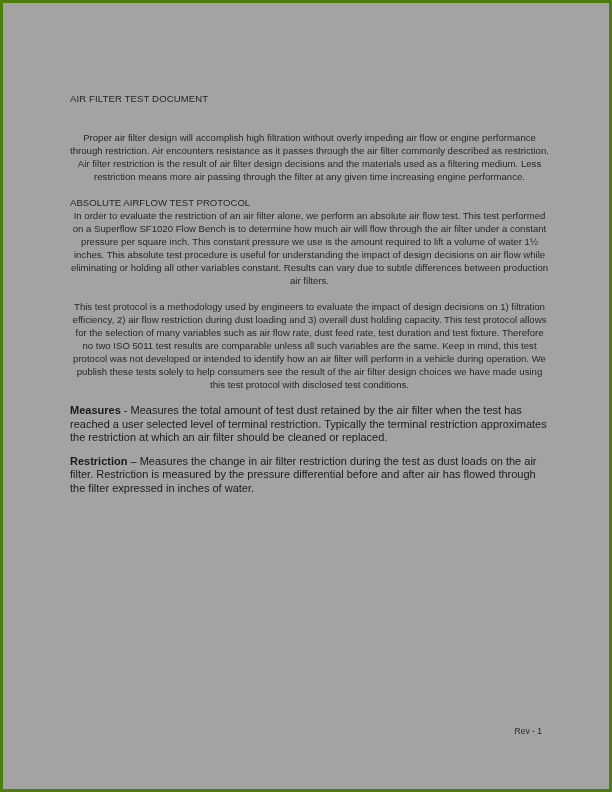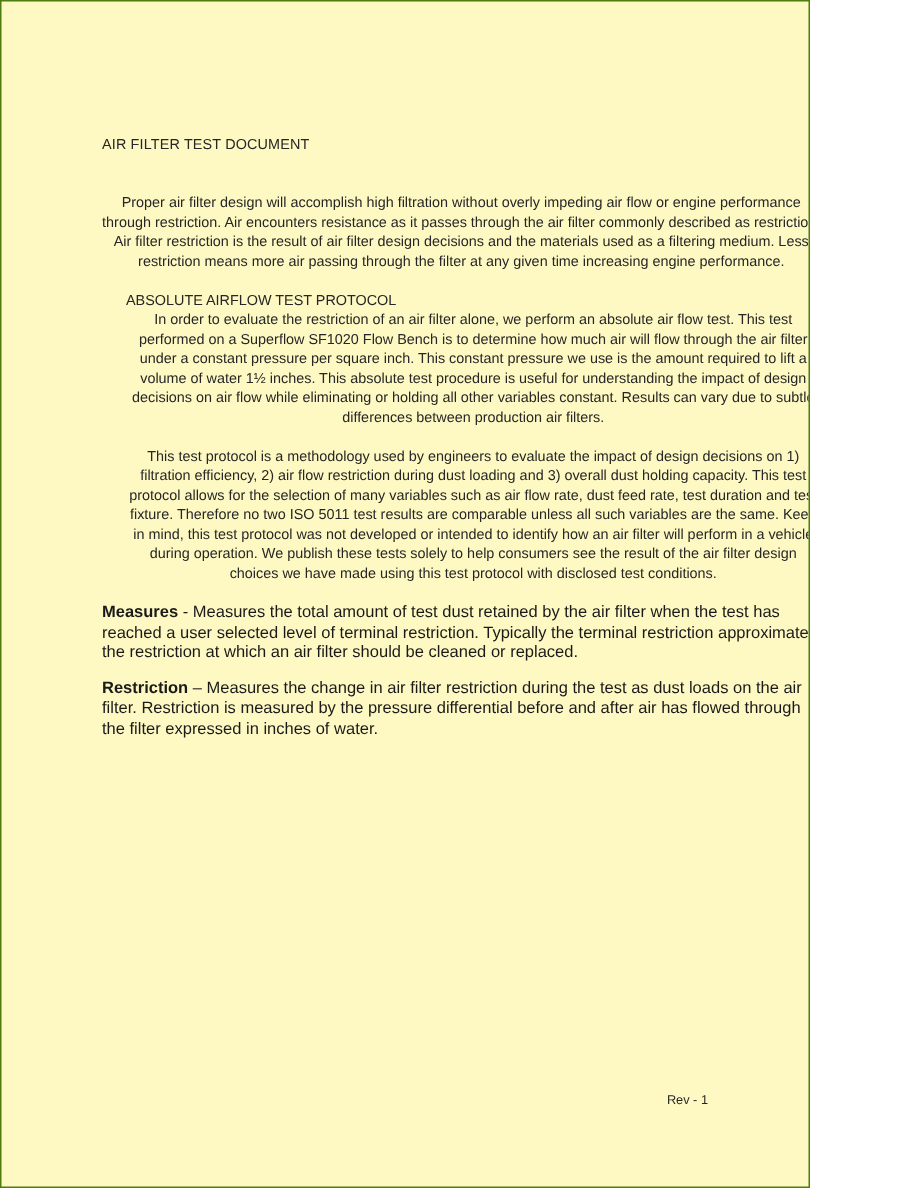--- a/index.html
+++ b/index.html
@@ -3,25 +3,25 @@
 <meta charset="utf-8">
 <style>
   html, body {
     margin: 0;
     padding: 0;
     background: #ffffff;
     font-family: "Liberation Sans", sans-serif;
   }
   .page {
     position: relative;
-    width: 540px;
+    width: 612px;
     height: 792px;
     box-sizing: border-box;
-    background: #fef9c3;
-    border: 1px solid #4d7c0f;
+    background: #a3a3a3;
+    border: 3px solid #4d7c0f;
     overflow: hidden;
   }
   .content {
     position: absolute;
     top: 89px;
     left: 67px;
     width: 479px;
     color: #262626;
     font-size: 9.6px;
     line-height: 13px;
@@ -30,21 +30,21 @@
     margin: 0 0 26px 0;
     font-size: 9.6px;
     font-weight: normal;
     letter-spacing: 0.1px;
   }
   .para {
     margin: 0 0 13px 0;
     text-align: center;
   }
   .section {
-    margin: 0 0 13px 16px;
+    margin: 0 0 13px 0;
   }
   .section-heading {
     margin: 13px 0 0 0;
     font-size: 9.6px;
     font-weight: normal;
   }
   .section-body {
     margin: 0 0 0 0;
   }
   .definitions {

